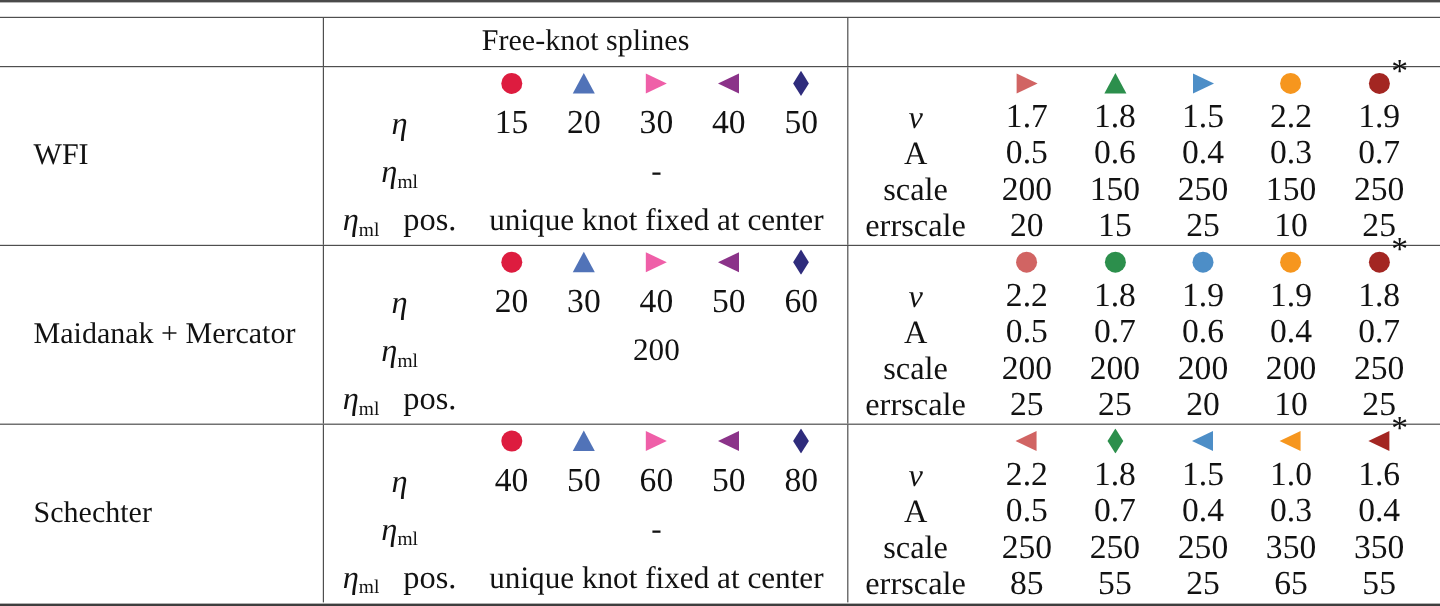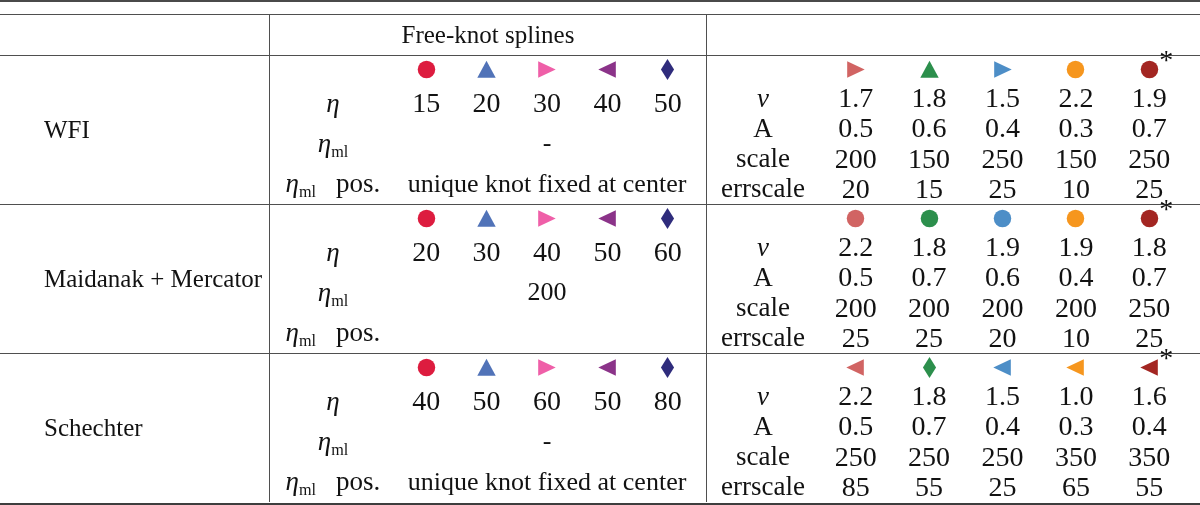--- a/index.html
+++ b/index.html
@@ -40,21 +40,21 @@
     border-right:1.6px solid #4f4f4f;
     flex:none;
   }
   .c3{flex:1;box-sizing:border-box;}
   .htext{
     display:flex;align-items:center;justify-content:center;
     font-size:25px;
   }
   .dataset{
     font-size:25px;
-    padding-left:44px;
+    padding-left:28px;
   }
   .sgrid{
     display:grid;height:100%;box-sizing:border-box;
     grid-template-columns:126px repeat(5,1fr);
     grid-template-rows:27px repeat(3,1fr);
     align-items:center;justify-items:center;
     padding-right:8px;
   }
   .rgrid{
     display:grid;height:100%;box-sizing:border-box;

